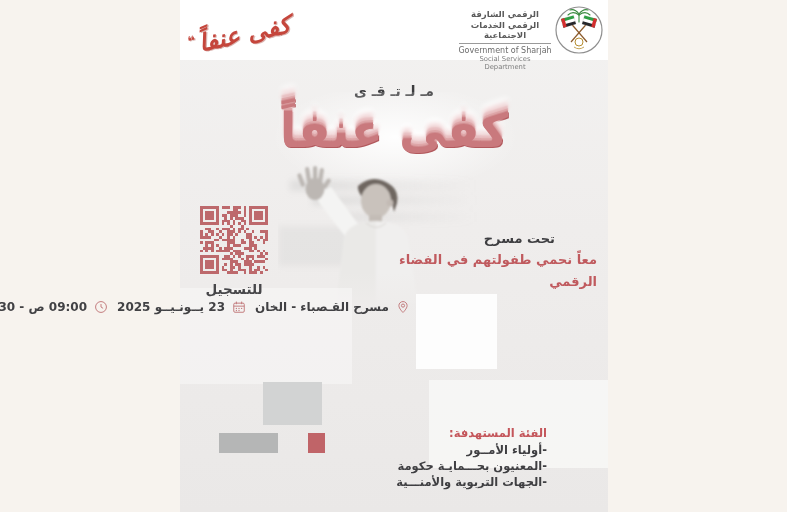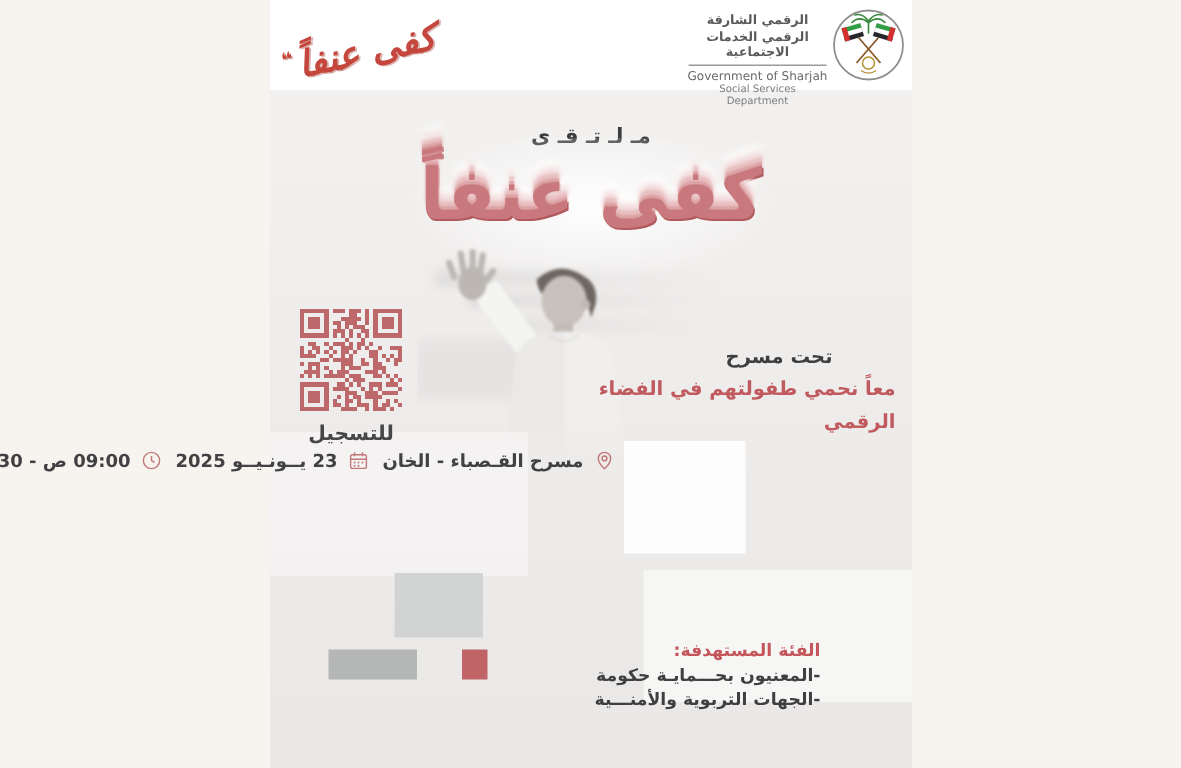--- a/index.html
+++ b/index.html
@@ -533,20 +533,21 @@
             <circle cx="8" cy="6.4" r="1.8"></circle>
           </svg>
         </span>
         <span class="detail-text" dir="rtl">مسرح القـصباء - الخان</span>
       </div>
     </div>
 
     <div class="light-panel-right"></div>
     <div class="audience">
       <div class="audience-heading">الفئة المستهدفة:</div>
+      <div class="audience-item">-أولياء الأمــور</div>
       <div class="audience-item">-المعنيون بحـــمايـة حكومة</div>
       <div class="audience-item">-الجهات التربوية والأمنـــية</div>
     </div>
 
     <div class="deco1"></div>
     <div class="deco2"></div>
     <div class="deco3"></div>
 
   </div>
 </div>

